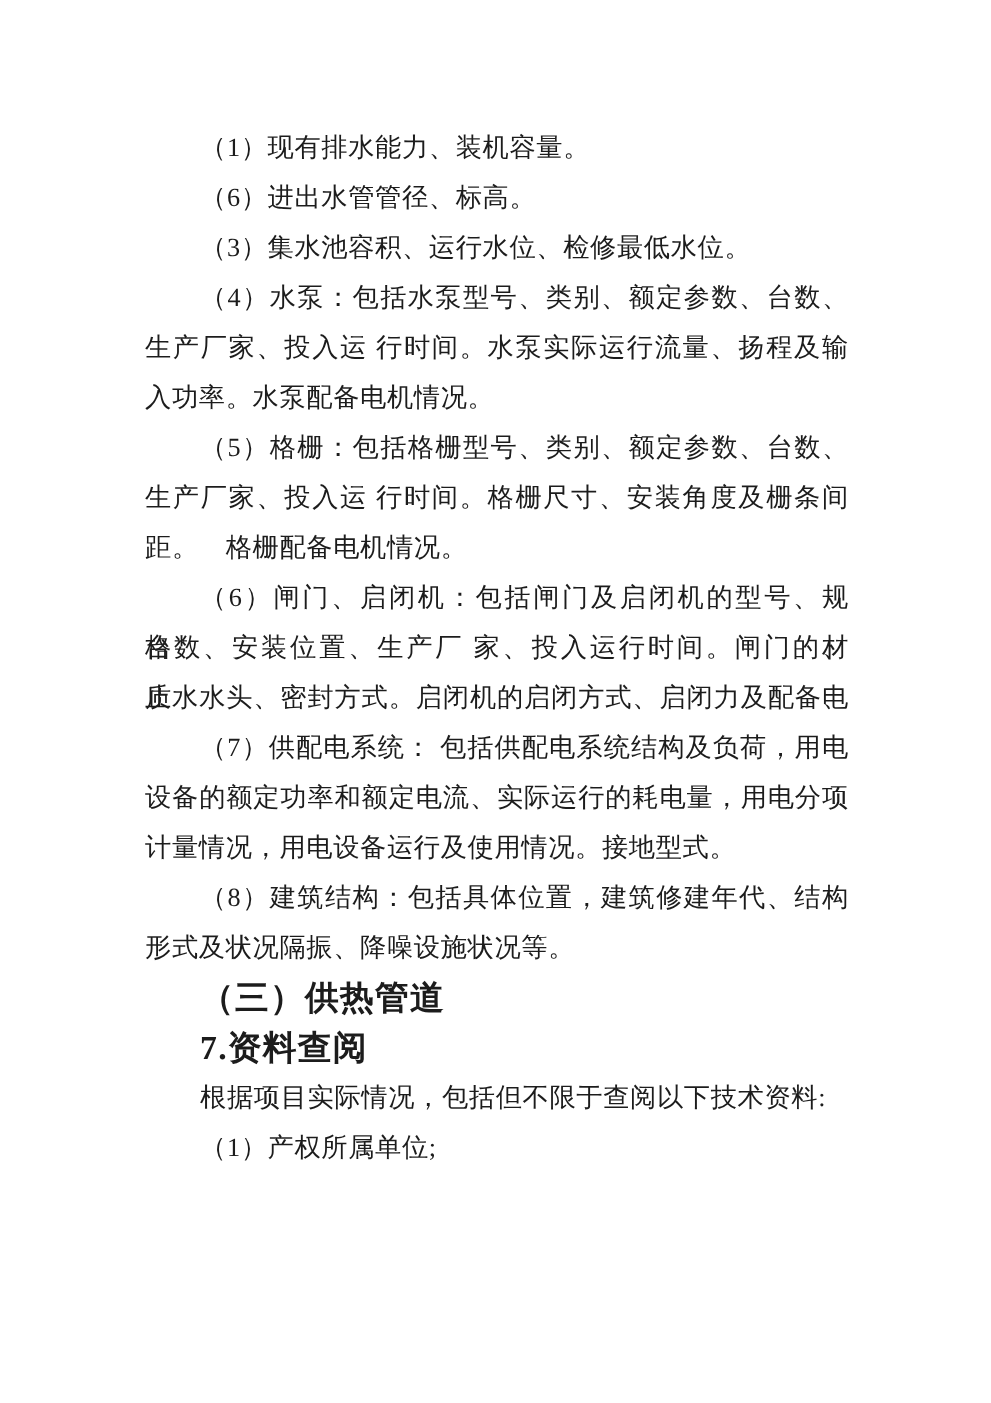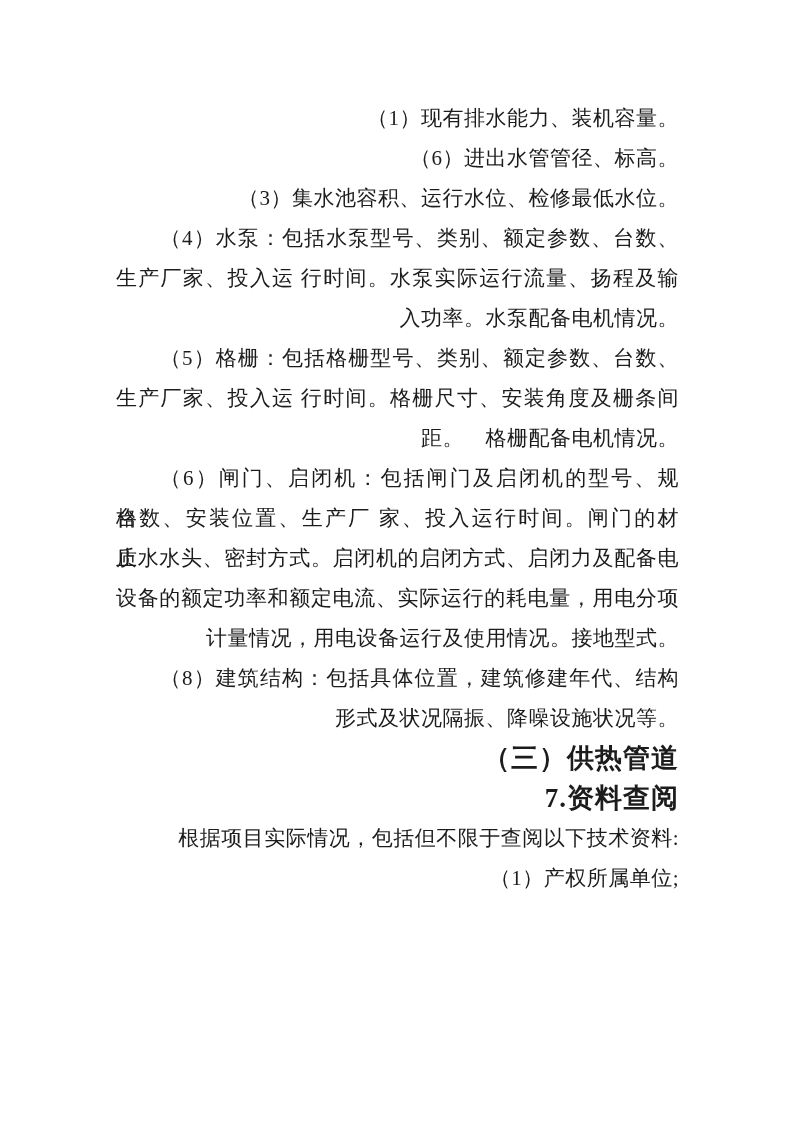--- a/index.html
+++ b/index.html
@@ -20,21 +20,21 @@
     position: absolute;
     left: 116px;
     top: 98px;
     width: 563px;
     font-size: 21px;
   }
   .line {
     height: 40px;
     line-height: 40px;
     white-space: pre-wrap;
-    text-align: right;
+    text-align: left;
     letter-spacing: 0.5px;
   }
   .line.fill {
     text-align: justify;
     text-align-last: justify;
     text-justify: inter-ideograph;
   }
   .line.indent {
     text-indent: 44px;
   }
@@ -54,20 +54,21 @@
       <div class="line indent">（3）集水池容积、运行水位、检修最低水位。</div>
       <div class="line indent fill">（4）水泵：包括水泵型号、类别、额定参数、台数、</div>
       <div class="line fill">生产厂家、投入运 行时间。水泵实际运行流量、扬程及输</div>
       <div class="line">入功率。水泵配备电机情况。</div>
       <div class="line indent fill">（5）格栅：包括格栅型号、类别、额定参数、台数、</div>
       <div class="line fill">生产厂家、投入运 行时间。格栅尺寸、安装角度及栅条间</div>
       <div class="line">距。　格栅配备电机情况。</div>
       <div class="line indent fill">（6）闸门、启闭机：包括闸门及启闭机的型号、规格、</div>
       <div class="line fill">台数、安装位置、生产厂 家、投入运行时间。闸门的材质、</div>
       <div class="line fill">止水水头、密封方式。启闭机的启闭方式、启闭力及配备电</div>
+      <div class="line indent fill">（7）供配电系统： 包括供配电系统结构及负荷，用电</div>
       <div class="line fill">设备的额定功率和额定电流、实际运行的耗电量，用电分项</div>
       <div class="line">计量情况，用电设备运行及使用情况。接地型式。</div>
       <div class="line indent fill">（8）建筑结构：包括具体位置，建筑修建年代、结构</div>
       <div class="line">形式及状况隔振、降噪设施状况等。</div>
       <div class="line indent bold">（三）供热管道</div>
       <div class="line indent bold">7.资料查阅</div>
       <div class="line indent">根据项目实际情况，包括但不限于查阅以下技术资料:</div>
       <div class="line indent">（1）产权所属单位;</div>
     </div>
 </div>

